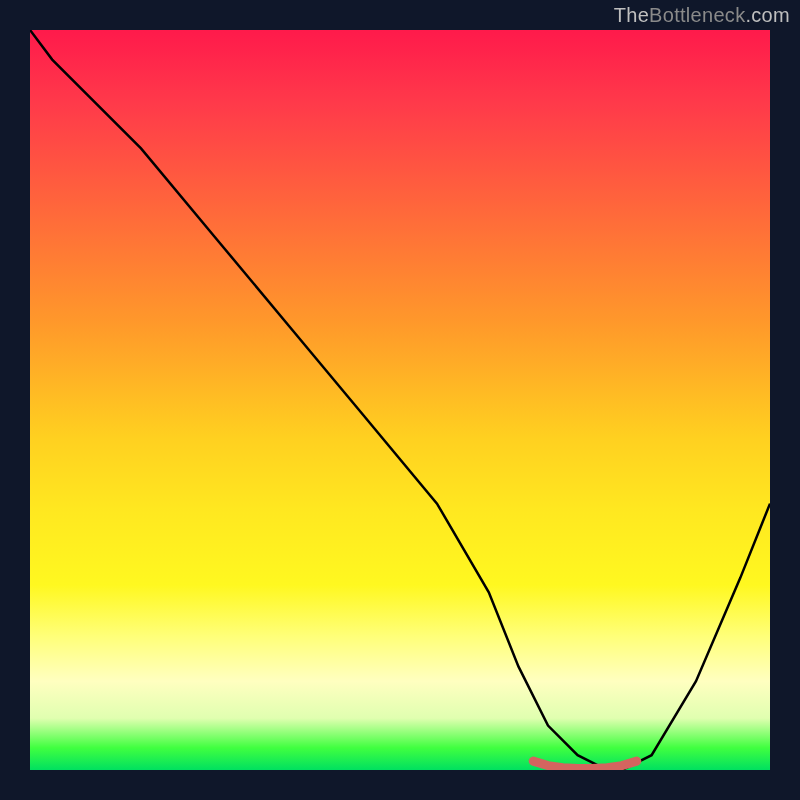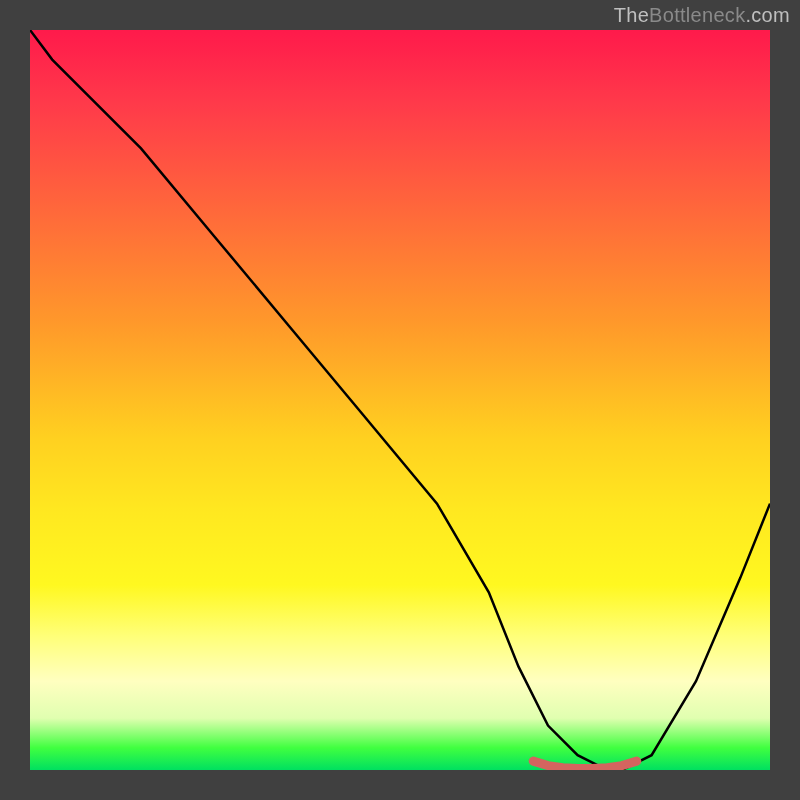--- a/index.html
+++ b/index.html
@@ -1,16 +1,16 @@
 <!DOCTYPE html>
 <html><head>
 <meta charset="utf-8">
 <style>
   html,body{margin:0;padding:0;width:800px;height:800px;background:#000;overflow:hidden;font-family:Arial,Helvetica,sans-serif}
-  .frame{position:absolute;left:0;top:0;width:800px;height:800px;background:#404040}
+  .frame{position:absolute;left:0;top:0;width:800px;height:800px;background:#0f172a}
   .plot{position:absolute;left:30px;top:30px;width:740px;height:740px;overflow:hidden}
   .grad{position:absolute;left:0;top:0;width:100%;height:100%;
         background:linear-gradient(to bottom,
           #ff1a4b 0%,
           #ff3a4a 10%,
           #ff6a3a 25%,
           #ff9a2a 40%,
           #ffd020 55%,
           #ffe820 65%,
           #fff820 75%,

